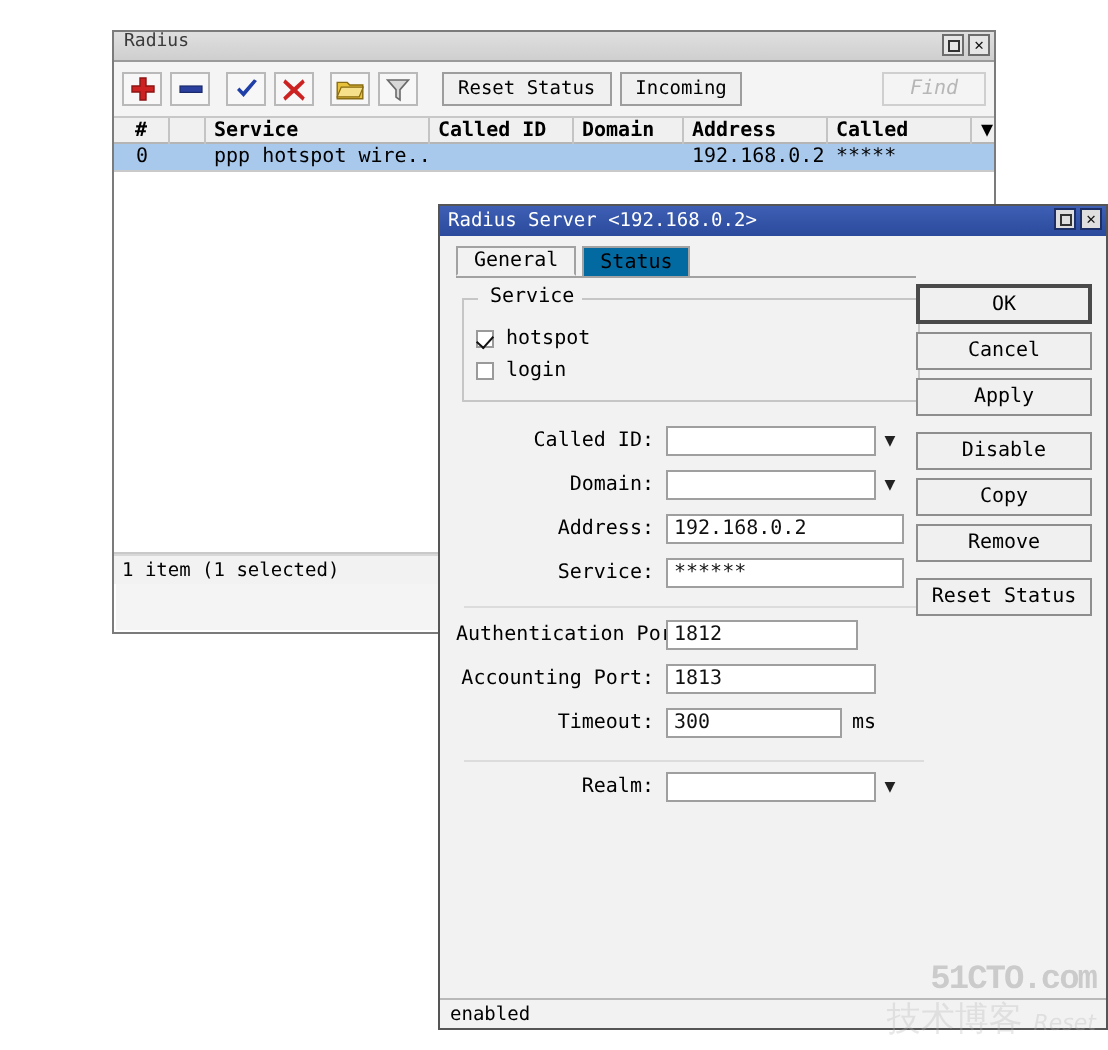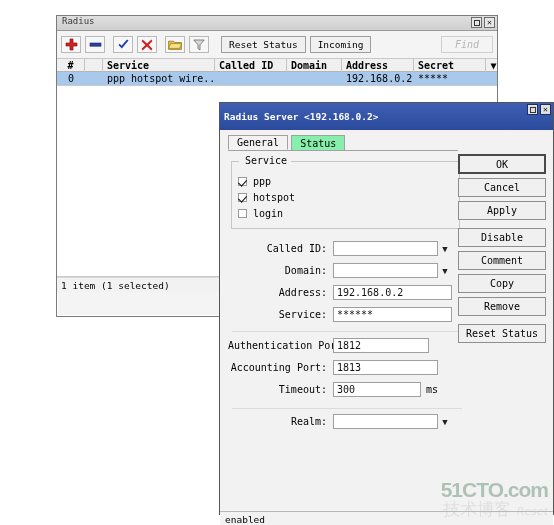--- a/index.html
+++ b/index.html
@@ -51,28 +51,28 @@
   .c-domain{width:55px;}
   .c-address{width:72px;}
   .c-secret{width:72px;}
   .c-arrow{flex:1;text-align:center;}
   .listbody{background:#fff;height:190px;border-bottom:1px solid #c9c9c9;}
   .statusbar{height:14px;background:#f2f2f2;border-top:1px solid #d8d8d8;
        display:flex;align-items:center;padding-left:4px;font-size:9.5px;}
   
   #radius-dialog{left:219px;top:102px;width:333px;height:411px;
        border:1px solid #555;background:#f2f2f2;}
-  .dlg-title{height:27px;background:linear-gradient(#3e5fb4,#2b4a9c);
-       display:flex;align-items:center;padding-left:4px;position:relative;font-weight:bold;}
+  .dlg-title{height:15px;background:linear-gradient(#3e5fb4,#2b4a9c);
+       display:flex;align-items:center;padding-left:4px;position:relative;}
   .dlg-title .tt{color:#fff;font-size:9.5px;}
   .dlg-title .tbtn{background:#dfdfdf;border:1px solid #1c2f66;}
   .dlg-body{position:relative;height:396px;background:#f2f2f2;}
   .tabs{display:flex;padding:5px 0 0 8px;height:16px;position:relative;}
   .tab{height:15px;padding:0 8px;font-size:10px;display:flex;align-items:center;
-       border:1px solid #a2a2a2;border-bottom:none;background:#86efac;
+       border:1px solid #a2a2a2;border-bottom:none;background:#0369a1;
        box-sizing:border-box;}
   .tab.active{background:#f2f2f2;border-bottom:1px solid #f2f2f2;
        position:relative;z-index:2;}
   .tabline{position:absolute;left:8px;right:95px;top:20px;height:1px;background:#a2a2a2;}
   .form{position:absolute;left:0;top:22px;width:238px;padding:0 0 0 8px;}
   
   .fs{position:relative;margin:9px 6px 0 3px;border:1px solid #c6c6c6;
       border-top:none;padding:12px 6px 7px 6px;}
   .fs .edge{position:absolute;top:0;left:0;right:0;height:1px;}
   .fs .edge i{position:absolute;top:0;height:1px;background:#c6c6c6;}
@@ -104,22 +104,22 @@
       display:flex;align-items:center;justify-content:center;font-size:10px;
       margin-bottom:4px;box-sizing:border-box;}
   .btn.primary{border:2px solid #4a4a4a;height:20px;}
   .btn.gap{margin-top:8px;}
   .dlg-status{position:absolute;left:0;bottom:0;width:333px;height:15px;
       background:#f2f2f2;border-top:1px solid #b9b9b9;display:flex;
       align-items:center;padding-left:5px;font-size:9.5px;box-sizing:border-box;}
   
   #watermark{position:absolute;right:6px;bottom:4px;text-align:right;
       opacity:.30;pointer-events:none;user-select:none;}
-  #watermark .w1{font-family:Liberation Sans, sans-serif;
-      font-weight:bold;font-size:21px;color:#14532d;letter-spacing:-1px;line-height:20px;}
+  #watermark .w1{font-family:Liberation Mono, monospace;
+      font-weight:bold;font-size:17px;color:#737373;letter-spacing:-1px;line-height:20px;}
   #watermark .w2{font-size:17px;color:#b4b4b4;line-height:19px;
       font-family:"DejaVu Sans","Liberation Sans",sans-serif;}
   #watermark .w2 em{font-style:italic;font-size:11px;}
   svg{display:block;}
 </style>
 </head>
 <body>
 
 <div class="win" id="radius-window">
 
@@ -173,21 +173,21 @@
   </div>
 
   <div class="tbl">
     <div class="trow thead">
       <div class="cell c-num">#</div>
       <div class="cell c-chk"></div>
       <div class="cell c-service">Service</div>
       <div class="cell c-called">Called ID</div>
       <div class="cell c-domain">Domain</div>
       <div class="cell c-address">Address</div>
-      <div class="cell c-secret">Secret</div>
+      <div class="cell c-secret">Called</div>
       <div class="cell c-arrow" style="border-right:none">▼</div>
     </div>
     <div class="trow tdata">
       <div class="cell c-num">0</div>
       <div class="cell c-chk"></div>
       <div class="cell c-service">ppp hotspot wire...</div>
       <div class="cell c-called"></div>
       <div class="cell c-domain"></div>
       <div class="cell c-address">192.168.0.2</div>
       <div class="cell c-secret">*****</div>
@@ -227,24 +227,20 @@
       <div class="fs">
         <div class="edge">
           <i style="left:0;width:7px"></i>
             <i style="left:58px;right:0"></i>
         </div>
         <div class="legend">Service</div>
         <div class="chkgrid">
           <div class="chkcol">
             <div class="chk">
               <span class="box on"></span>
-              <span>ppp</span>
-            </div>
-            <div class="chk">
-              <span class="box on"></span>
               <span>hotspot</span>
             </div>
             <div class="chk">
               <span class="box"></span>
               <span>login</span>
             </div>
           </div>
         </div>
       </div>
 
@@ -298,21 +294,20 @@
         </div>
       </div>
 
     </div>
 
     <div class="btncol">
       <div class="btn primary">OK</div>
       <div class="btn">Cancel</div>
       <div class="btn">Apply</div>
       <div class="btn gap">Disable</div>
-      <div class="btn">Comment</div>
       <div class="btn">Copy</div>
       <div class="btn">Remove</div>
       <div class="btn gap">Reset Status</div>
     </div>
 
     <div class="dlg-status">enabled</div>
   </div>
 </div>
 
 <div id="watermark">

